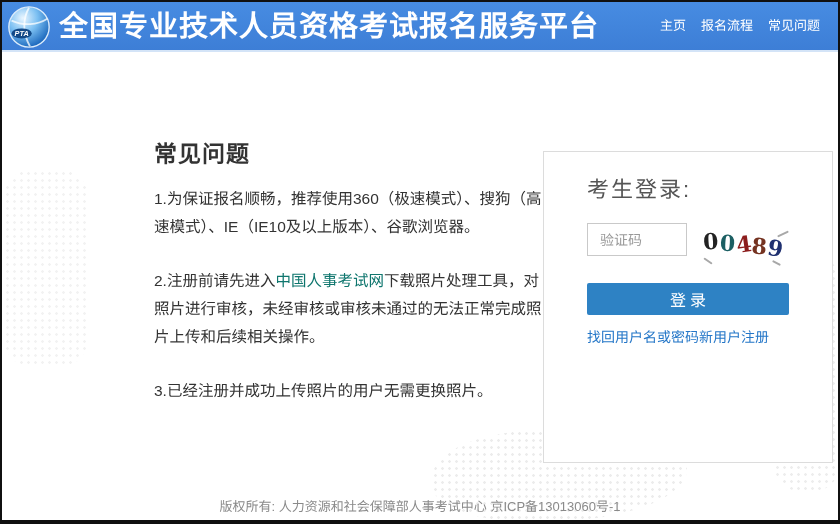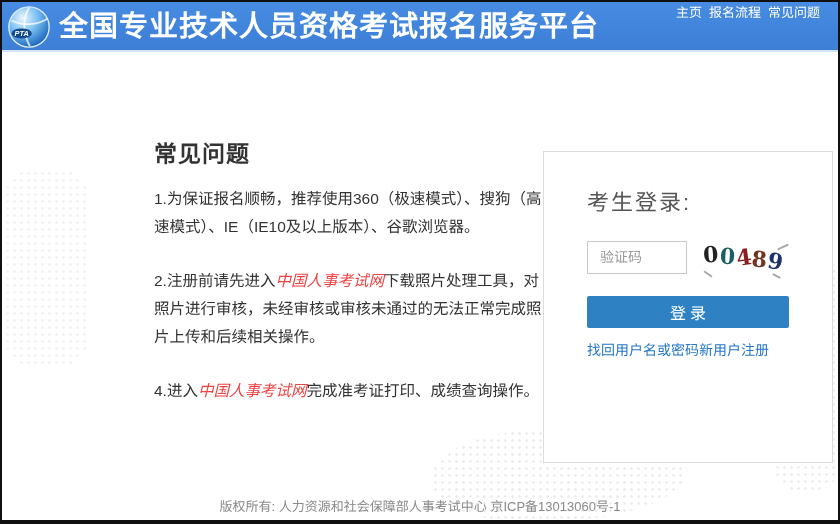--- a/index.html
+++ b/index.html
@@ -16,59 +16,59 @@
   .header {
     position: absolute; left:0; top:0; right:0; height: 50px;
     background: linear-gradient(#478ce2, #3d7ed6);
     border-bottom: 2px solid #d4e4f7;
     display: flex; align-items: center; z-index: 3;
   }
   .logo { width:44px; height:44px; margin:1px 8px 0 5px; flex:0 0 auto; }
   .titles { line-height: 1; }
   .site-title { color:#fff; font-size:29px; font-weight:bold; letter-spacing:1px; }
   .site-subtitle { color:#f2f7ff; font-size:11px; font-weight:bold; margin-top:5px; }
-  .topnav { position:absolute; right:18px; top:0; height:44px; display:flex; gap:7px; }
+  .topnav { position:absolute; right:18px; top:0; height:44px; display:flex; align-items:center; gap:15px; }
   .topnav a { color:#fff; font-size:13px; text-decoration:none; cursor:pointer; }
 
   
   .dots {
     position:absolute; z-index:0;
     background-image: radial-gradient(circle, #ececec 1.3px, transparent 1.45px);
     background-size: 7px 7px;
   }
   .dots-sa { left:430px; top:428px; width:255px; height:92px; border-radius:46% 54% 60% 40% / 55% 45% 60% 42%; }
   .dots-right { left:772px; top:252px; width:66px; height:238px; border-radius:28px; opacity:.9; }
   .dots-left { left:2px; top:168px; width:84px; height:196px; border-radius:26px; opacity:.65; }
 
   
   .tips { position:absolute; left:152px; top:133px; width:390px; z-index:2; }
   .tips h2 { font-size:23px; color:#333; font-weight:bold; margin-bottom:16px; letter-spacing:1px; }
   .tips p { font-size:15.5px; color:#333; line-height:28px; margin-bottom:26px; }
-  .tips .redlink { color:#ef4444; cursor:pointer;font-style:italic; }
+  .tips .redlink { color:#0f766e; cursor:pointer; }
 
   
   .login-panel {
     position:absolute; left:541px; top:149px; width:290px; height:312px;
     background:#fff; border:1px solid #dcdcdc; z-index:2;
-    padding:38px 43px 0;
+    padding:25px 43px 0;
   }
   .login-title { font-size:22px; font-weight:400; color:#555; line-height:26px; letter-spacing:2px; margin-bottom:17px; }
   .field {
     position:relative; width:202px; height:33px; border:1px solid #c9c9c9;
     background:#fff; margin-bottom:11px;
   }
   .field input {
     width:100%; height:100%; border:none; outline:none; background:transparent;
     font-size:14px; color:#555; padding:0 30px 0 12px;
     font-family:"Liberation Sans", sans-serif;
   }
   .field input::placeholder { color:#999; opacity:1; }
   .field .f-icon { position:absolute; right:9px; top:50%; transform:translateY(-50%); display:block; }
 
-  .captcha-row { display:flex; align-items:center; height:42px;margin-top:20px; }
+  .captcha-row { display:flex; height:42px;margin-top:20px; }
   .field.captcha-field { width:101px; margin:0; }
   .field.captcha-field input { padding-right:10px; }
   .captcha-box {
     position:relative; width:90px; height:42px; margin-left:12px;
     background:#fff; cursor:pointer; white-space:nowrap;
     font-family:"DejaVu Serif", serif; font-weight:bold; font-size:22px;
     padding-left:4px; line-height:36px;
   }
   .captcha-box span { display:inline-block; margin-right:1px; }
   .cd0 { transform: rotate(-3deg) translateY(0px); }
@@ -127,21 +127,21 @@
   </div>
 
   <div class="dots dots-sa"></div>
   <div class="dots dots-right"></div>
   <div class="dots dots-left"></div>
 
   <div class="tips">
     <h2>常见问题</h2>
     <p><span>1.为保证报名顺畅，推荐使用360（极速模式）、搜狗（高速模式）、IE（IE10及以上版本）、谷歌浏览器。</span><span class="redlink"></span><span></span></p>
     <p><span>2.注册前请先进入</span><span class="redlink">中国人事考试网</span><span>下载照片处理工具，对照片进行审核，未经审核或审核未通过的无法正常完成照片上传和后续相关操作。</span></p>
-    <p><span>4.进入</span><span class="redlink">中国人事考试网</span><span>完成准考证打印、成绩查询操作。</span></p>
+    <p><span>3.已经注册并成功上传照片的用户无需更换照片。</span><span class="redlink"></span><span></span></p>
   </div>
 
   <div class="login-panel">
     <div class="login-title">考生登录:</div>
 
 
 
     <div class="captcha-row">
       <div class="field captcha-field">
         <input type="text" placeholder="验证码" style="">

